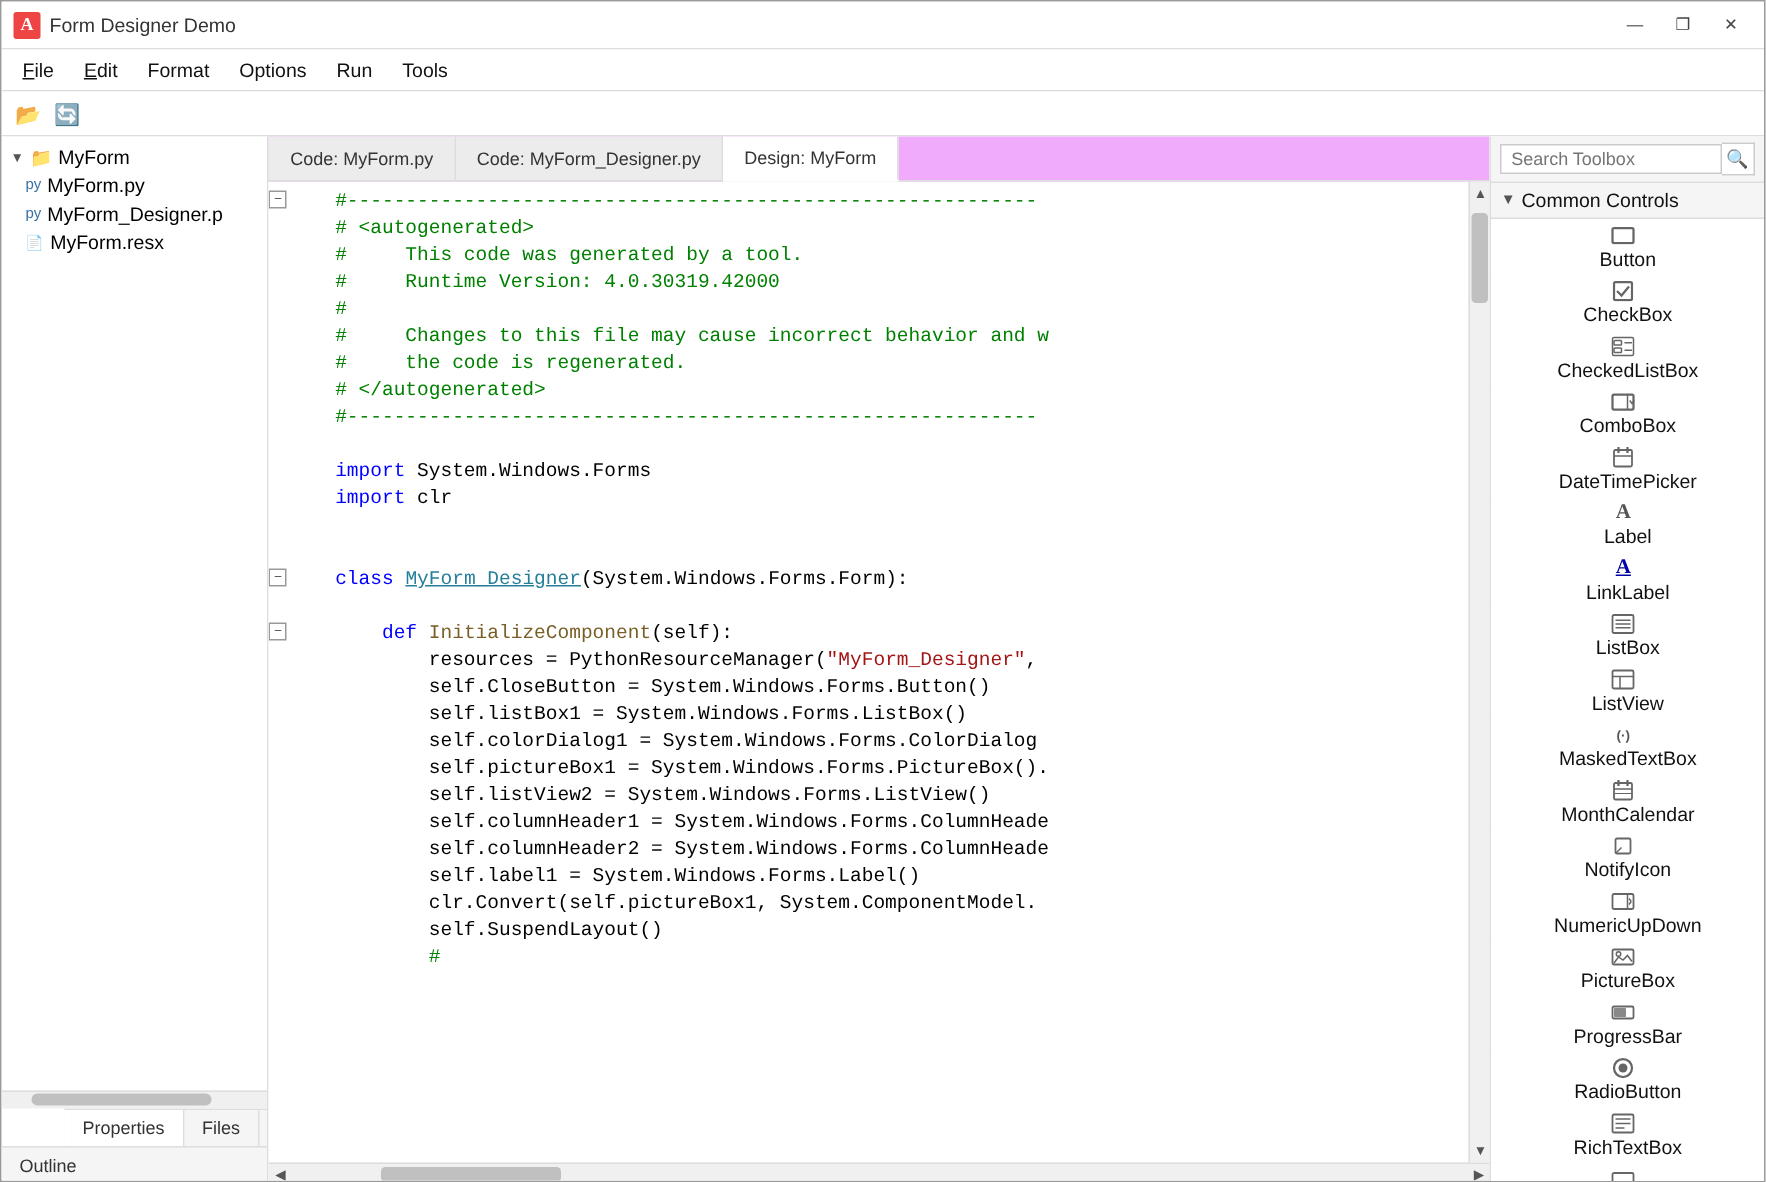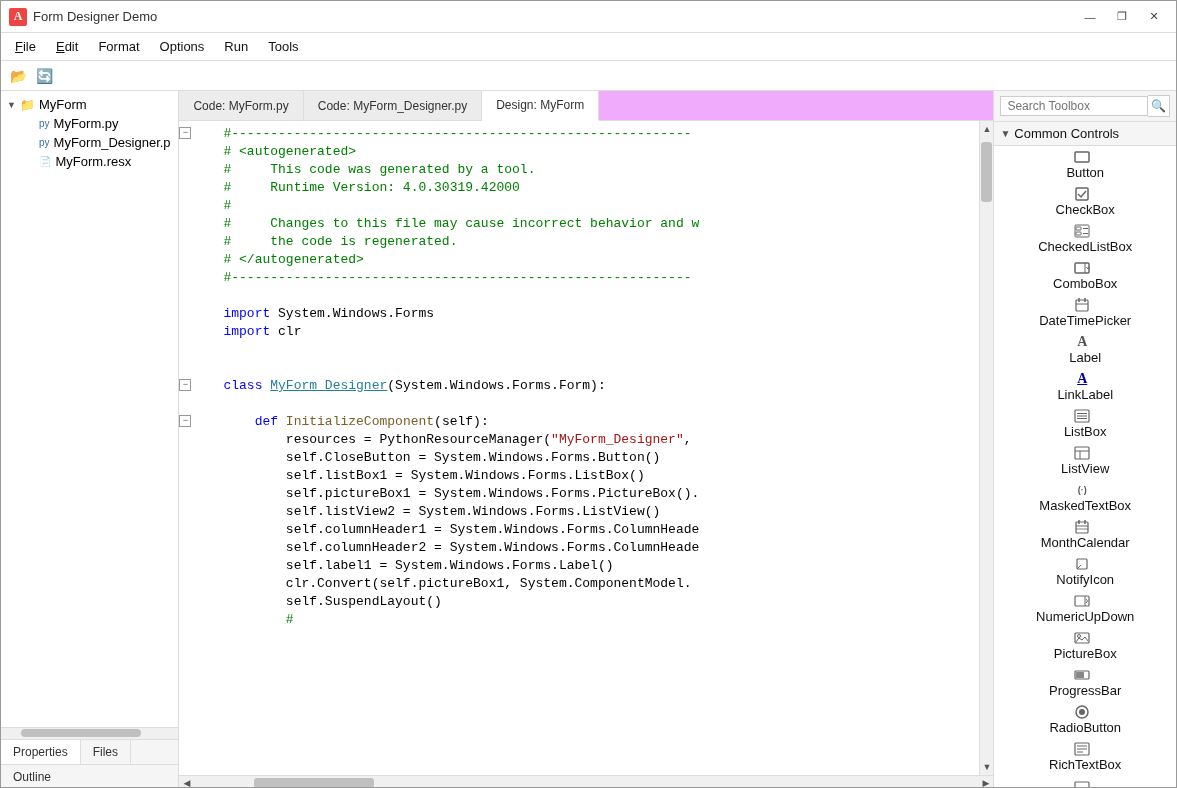--- a/index.html
+++ b/index.html
@@ -106,21 +106,21 @@
       align-items: center;
       padding: 2px 4px;
       cursor: pointer;
       white-space: nowrap;
     }
     .tree-root {
       font-weight: normal;
       padding-left: 6px;
     }
     .tree-child {
-      padding-left: 38px;
+      padding-left: 16px;
     }
     .tree-icon {
       margin-right: 4px;
       font-size: 12px;
     }
     .folder-icon { color: #e8c000; }
     .file-icon { color: #888; }
     .py-icon { color: #3572A5; }
 
     #left-scrollbar-area {
@@ -136,20 +136,21 @@
       width: 120px;
       height: 8px;
       background: #c0c0c0;
       border-radius: 4px;
     }
 
     #left-tabs {
       display: flex;
       border-top: 1px solid #ddd;
       background: #f5f5f5;
+      margin-left: 42px;
     }
     .left-tab {
       padding: 5px 12px;
       cursor: pointer;
       font-size: 12px;
       border-right: 1px solid #ddd;
       color: #333;
     }
     .left-tab.active { background: #fff; font-weight: 500; }
     #outline-tab {
@@ -522,20 +523,24 @@
           <div class="code-line">
             <div class="line-gutter"></div>
             <span class="code-text">        self.CloseButton = System.Windows.Forms.Button()</span>
           </div>
           <div class="code-line">
             <div class="line-gutter"></div>
             <span class="code-text">        self.listBox1 = System.Windows.Forms.ListBox()</span>
           </div>
           <div class="code-line">
             <div class="line-gutter"></div>
+            <span class="code-text">        self.colorDialog1 = System.Windows.Forms.ColorDialog</span>
+          </div>
+          <div class="code-line">
+            <div class="line-gutter"></div>
             <span class="code-text">        self.pictureBox1 = System.Windows.Forms.PictureBox().</span>
           </div>
           <div class="code-line">
             <div class="line-gutter"></div>
             <span class="code-text">        self.listView2 = System.Windows.Forms.ListView()</span>
           </div>
           <div class="code-line">
             <div class="line-gutter"></div>
             <span class="code-text">        self.columnHeader1 = System.Windows.Forms.ColumnHeade</span>
           </div>

